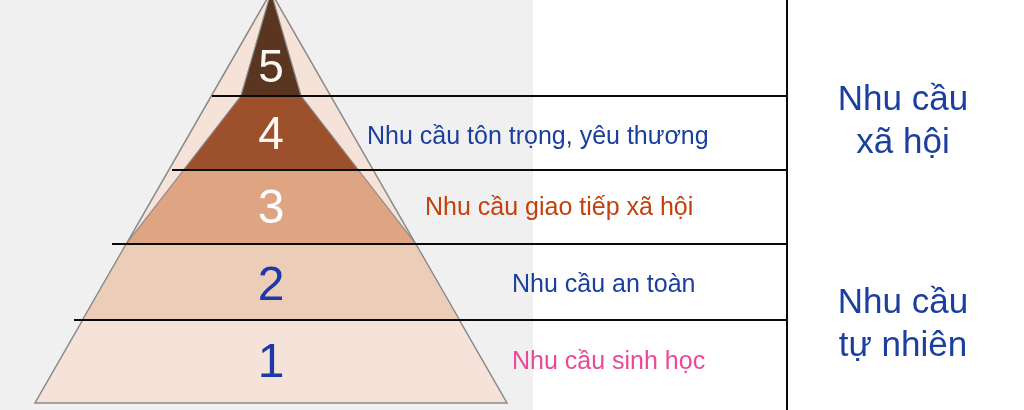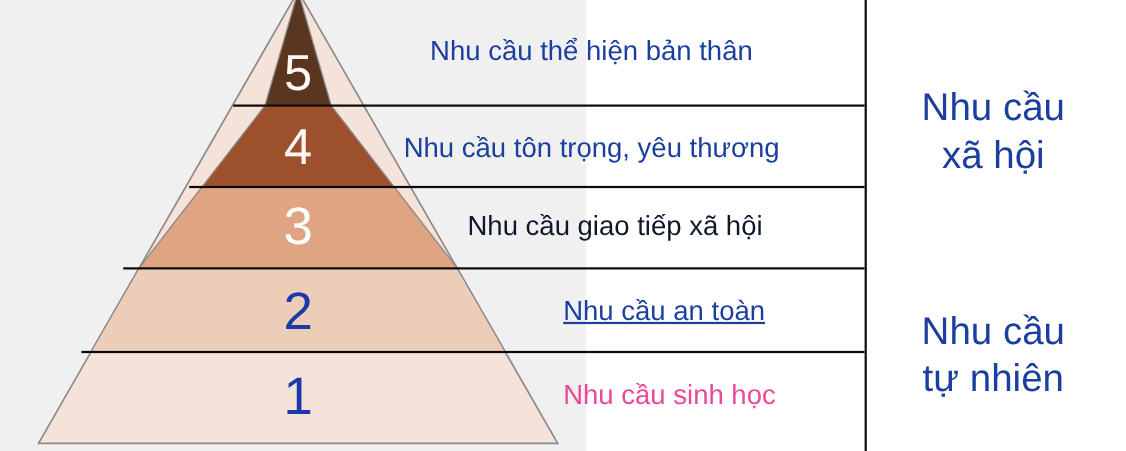--- a/index.html
+++ b/index.html
@@ -131,24 +131,23 @@
   <div class="hrule" style="left:74px; top:319px; width:712px;"></div>
 
   <div class="vrule" style="top:0px; height:410px;"></div>
 
   <div class="level-number num-5" style="color: rgb(253, 248, 244);">5</div>
   <div class="level-number num-4" style="color: rgb(253, 248, 244);">4</div>
   <div class="level-number num-3" style="color: rgb(255, 255, 255);">3</div>
   <div class="level-number num-2" style="color: rgb(27, 57, 168);">2</div>
   <div class="level-number num-1" style="color: rgb(27, 57, 168);">1</div>
 
-  <div class="row-label lbl-5" style="color: rgb(27, 63, 158);">Nhu cầu thể hiện bản thân</div>
   <div class="row-label lbl-4" style="color: rgb(27, 63, 158);">Nhu cầu tôn trọng, yêu thương</div>
-  <div class="row-label lbl-3" style="color: #0f172a;">Nhu cầu giao tiếp xã hội</div>
-  <div class="row-label lbl-2" style="color: rgb(27, 63, 158); text-decoration: underline;">Nhu cầu an toàn</div>
+  <div class="row-label lbl-3" style="color: #c2410c;">Nhu cầu giao tiếp xã hội</div>
+  <div class="row-label lbl-2" style="color: rgb(27, 63, 158);">Nhu cầu an toàn</div>
   <div class="row-label lbl-1" style="color: #ec4899;">Nhu cầu sinh học</div>
 
   <div class="group-label grp-social" style="color: rgb(27, 63, 158);">Nhu cầu
 xã hội</div>
   <div class="group-label grp-natural" style="color: rgb(27, 63, 158);">Nhu cầu
 tự nhiên</div>
 
 </div>
 
 </body></html>

